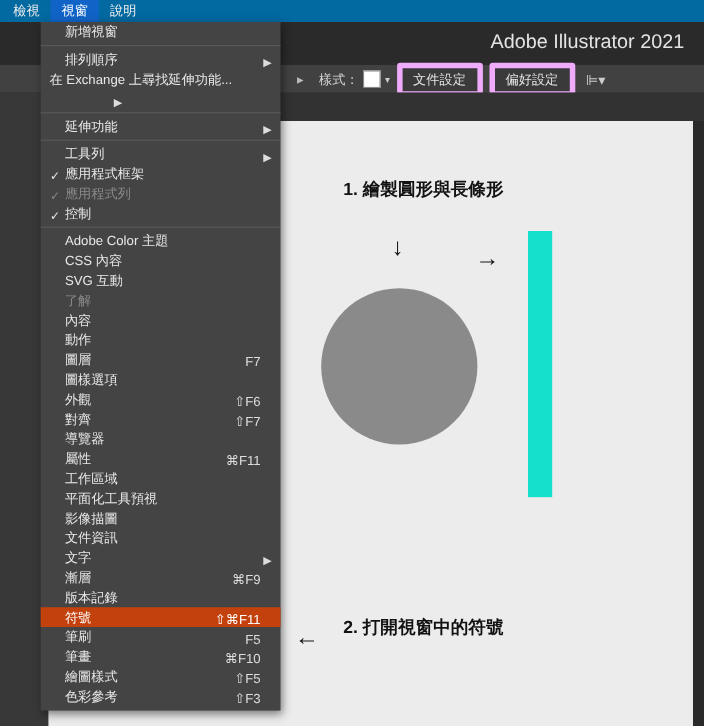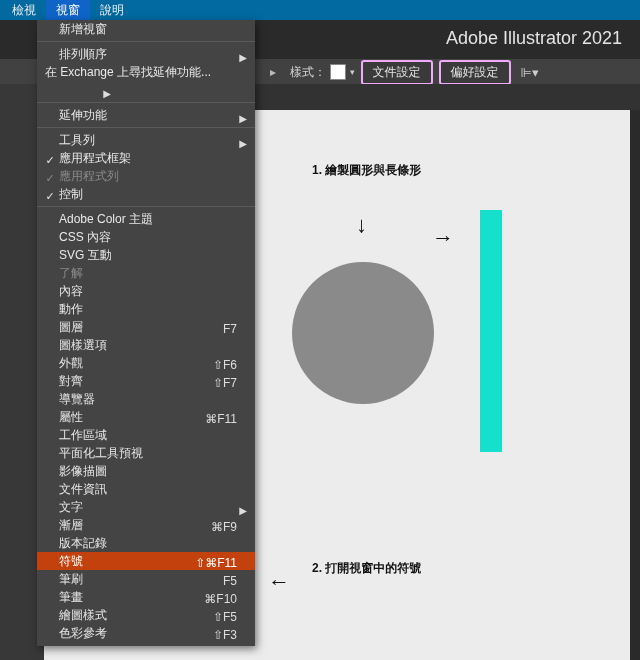--- a/index.html
+++ b/index.html
@@ -1,36 +1,36 @@
 <!DOCTYPE html>
 <html><head>
 <meta charset="utf-8">
 <style>
   html,body{margin:0;padding:0;width:640px;height:660px;background:#2a2a2a;font-family:"Heiti TC","Microsoft JhengHei",Arial,sans-serif;overflow:hidden}
   .menubar{height:20px;background:#0369a1;display:flex;align-items:flex-start;color:#eee;font-size:12px;padding-left:2px}
   .menubar .mitem{padding:2px 10px;cursor:default}
   .menubar .mitem.active{background:#1064c8;color:#fff}
   .titlezone{position:absolute;right:18px;top:28px;color:#e4e4e4;font-size:18px}
   .toolbar{position:absolute;left:0;top:58px;right:0;height:26px;background:#414141;display:flex;align-items:center;color:#d6d6d6;font-size:12px;border-top:1px solid #2a2a2a;border-bottom:1px solid #212121}
-  .tb-btn{border:2px solid #f0abfc;border-radius:3px;padding:2px 10px;margin-left:6px;background:#3a3a3a;color:#e4e4e4}
+  .tb-btn{border:5px solid #f0abfc;border-radius:3px;padding:2px 10px;margin-left:6px;background:#3a3a3a;color:#e4e4e4}
   .tb-swatch{width:14px;height:14px;background:#fff;border:1px solid #888;margin-left:4px}
   .tb-caret{margin-left:4px;font-size:9px;color:#ccc}
   .canvas{position:absolute;left:44px;top:110px;right:10px;bottom:0;background:#ececec}
   .dropdown{position:absolute;left:37px;top:20px;width:218px;background:#444;color:#e8e8e8;font-size:12px;box-shadow:2px 3px 8px rgba(0,0,0,.5);z-index:50;padding-bottom:4px}
   .dropdown .sep{height:1px;background:#5a5a5a;margin:3px 0}
   .dropdown .row{display:flex;align-items:flex-end;height:18px;padding:0 8px 0 6px;white-space:nowrap}
   .dropdown .row .ck{width:14px;text-align:center;font-size:11px;color:#e8e8e8}
   .dropdown .row .lbl{flex:1;padding-left:2px}
   .dropdown .row .sc{font-size:12px;color:#ddd;text-align:right;min-width:44px}
   .dropdown .row .arr{width:10px;text-align:right;font-size:10px;color:#ddd}
   .dropdown .row.dim{color:#8a8a8a}
   .dropdown .row.dim .ck{color:#8a8a8a}
   .dropdown .row.hl{background:#c2410c;color:#fff}
   .dropdown .row.hl .sc{color:#fff}
-  .ann{position:absolute;font-size:12px;color:#121212;font-weight:600}
+  .ann{position:absolute;font-size:16px;color:#121212;font-weight:600}
   .arrow{position:absolute;font-size:22px;color:#111}
   .circle{position:absolute;width:142px;height:142px;border-radius:50%;background:#8a8a8a}
   .bar{position:absolute;width:22px;background:#14e0cc}
   .dockstrip{position:absolute;left:0;top:84px;width:44px;bottom:0;background:#383838}
   .subtoolbar{position:absolute;left:0;top:84px;right:0;height:26px;background:#323232}
 </style>
 </head>
 <body>
 
 <div class="menubar">

